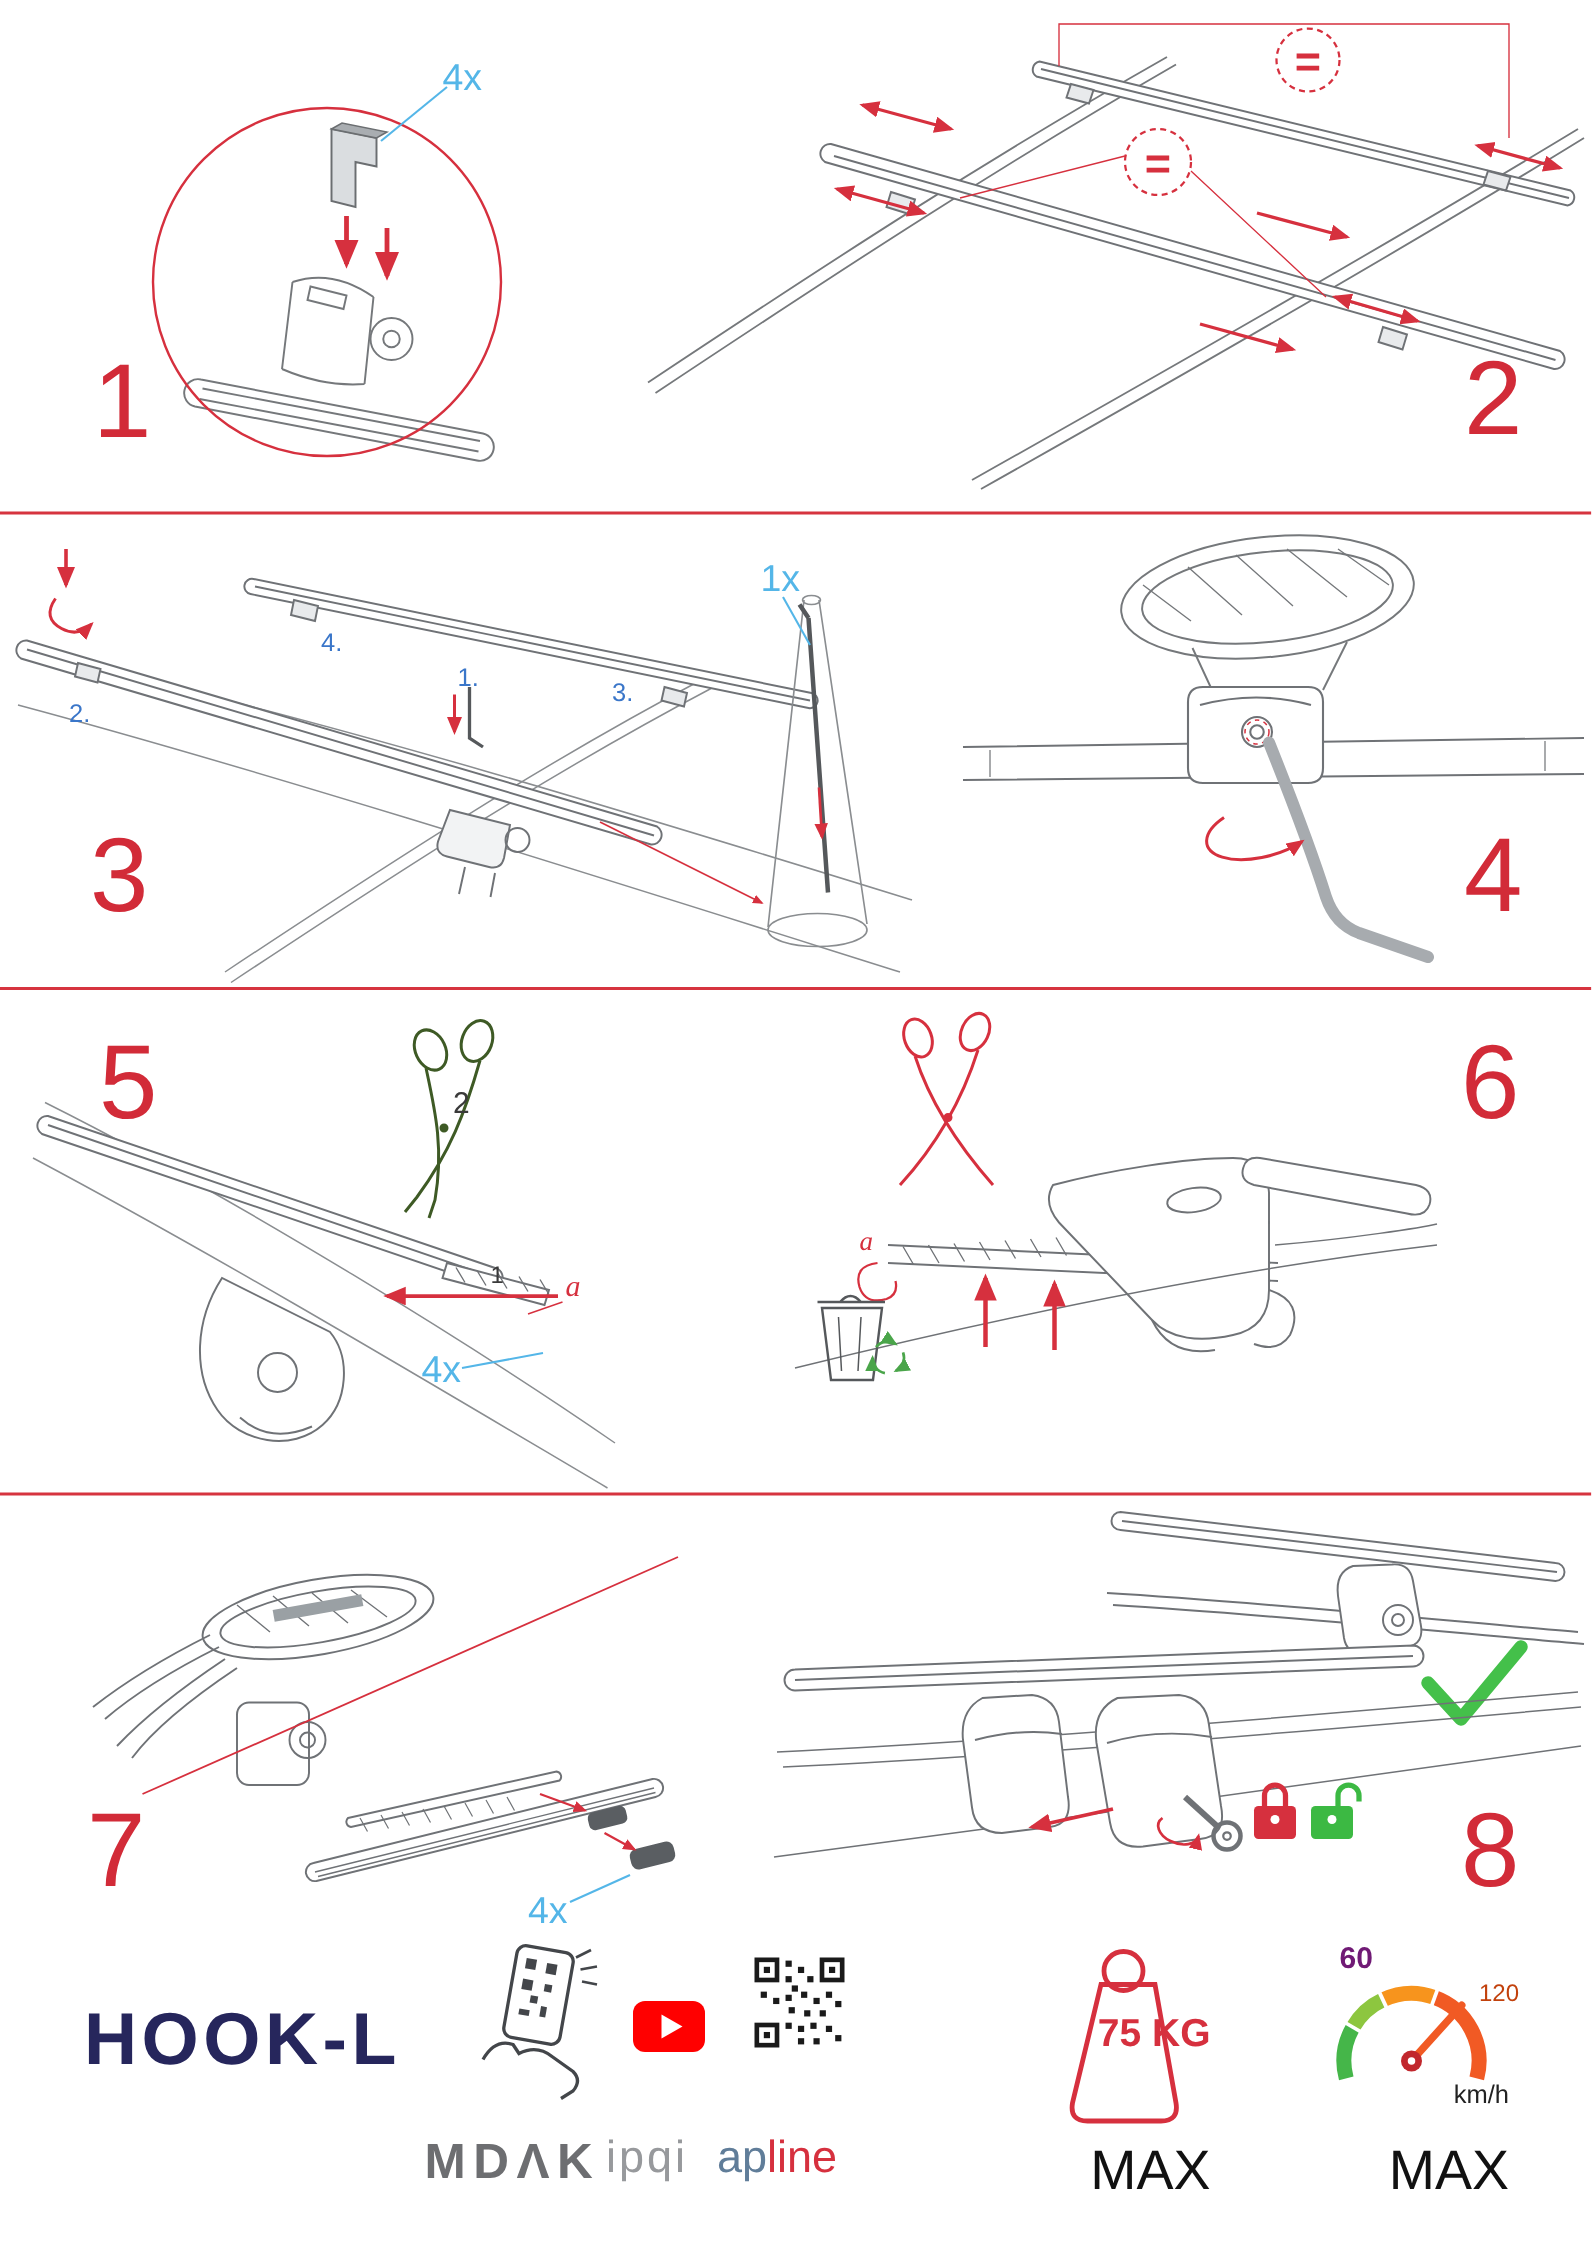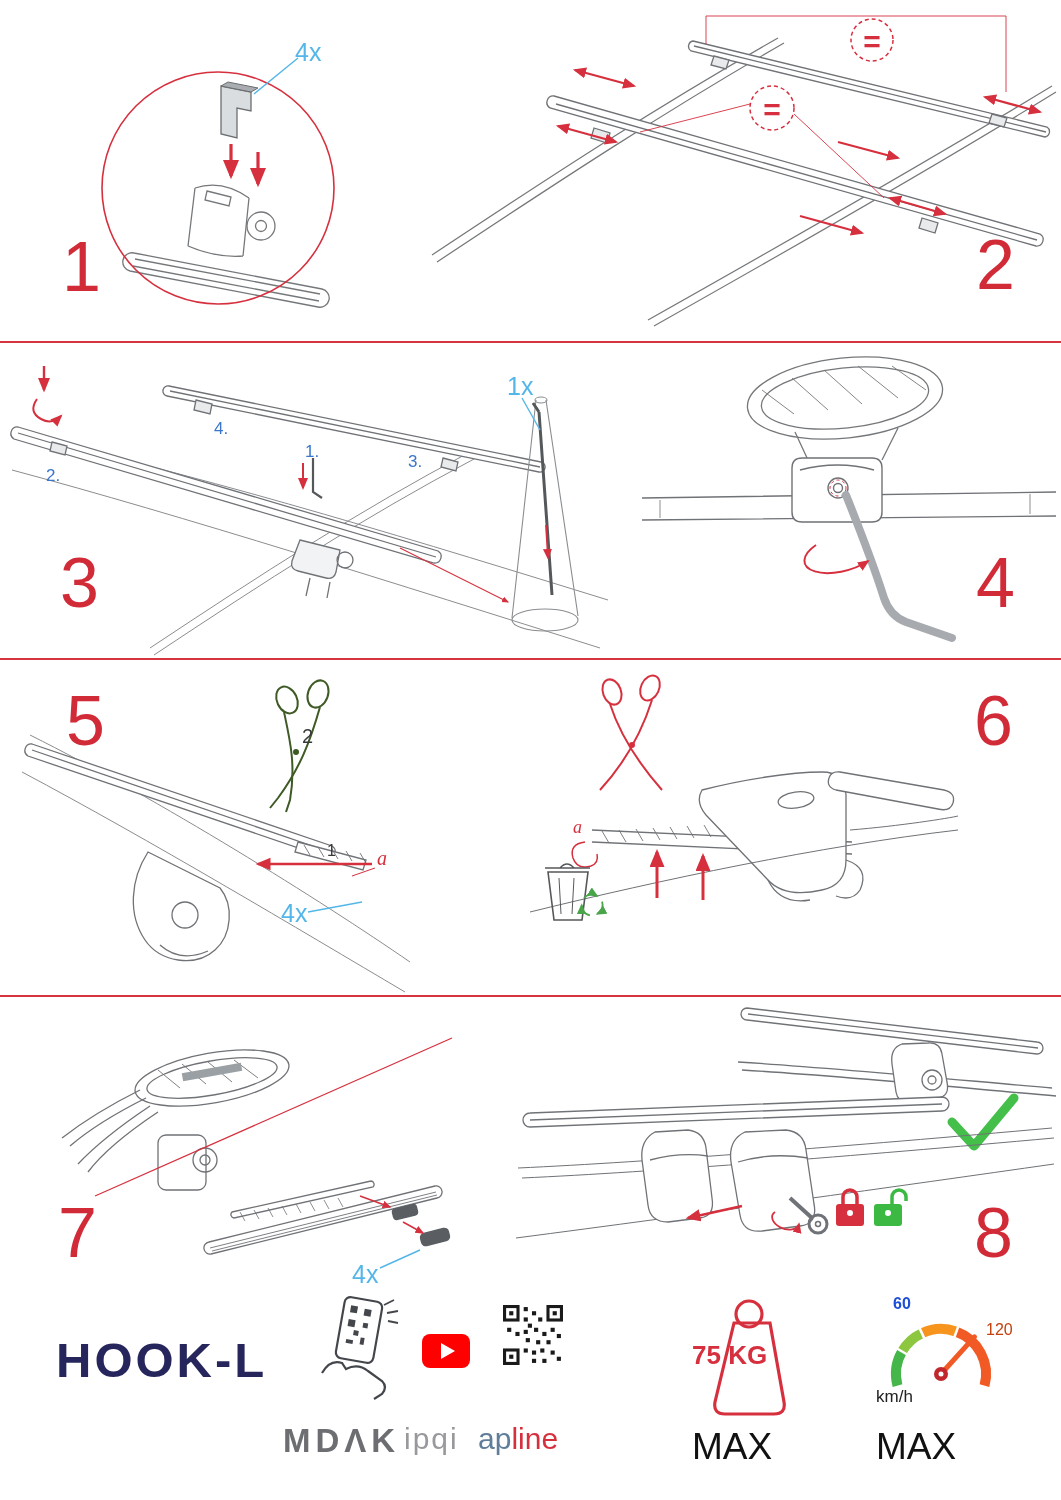--- a/index.html
+++ b/index.html
@@ -14,21 +14,21 @@
   .order{position:absolute;color:#3a76c9;font-size:17px;font-weight:500;line-height:1}
   .eq{position:absolute;color:#d6303e;font-size:30px;font-weight:700;width:42px;
       text-align:center;line-height:1}
   .dim{position:absolute;color:#d6303e;font-size:20px;font-style:italic;
        font-family:"Liberation Serif",serif;line-height:1}
   .mini{position:absolute;color:#3a3a3a;line-height:1}
   .seq{position:absolute;font-size:40px;letter-spacing:1px;line-height:1}
   .seq .done{color:#85878a}
   .seq .next{color:#2e6fd2}
   .brand-line{position:absolute;font-size:31px;font-weight:600;line-height:1}
-  .ctr{text-align:left}
+  .ctr{text-align:right}
 </style>
 </head>
 <body>
 
 <div class="page">
 
   <svg width="0" height="0" style="position:absolute">
     <defs>
       <marker id="aR" markerWidth="7" markerHeight="6" refX="5" refY="2.5" orient="auto-start-reverse" markerUnits="strokeWidth">
         <path d="M0,0 L6,2.5 L0,5 Z" fill="#d6303e"></path>
@@ -396,18 +396,18 @@
     </g>
     <g stroke="#ffffff" stroke-width="2.5">
       <line x1="32.1" y1="63" x2="20" y2="56"></line>
       <line x1="48.9" y1="47.6" x2="43" y2="34.9"></line>
       <line x1="78" y1="46.3" x2="82.8" y2="33.1"></line>
     </g>
     <line x1="65" y1="82" x2="98.5" y2="44.8" stroke="#f15a24" stroke-width="5" stroke-linecap="round"></line>
     <circle cx="65" cy="82" r="7" fill="#c1272d"></circle>
     <circle cx="65" cy="82" r="2.5" fill="#ffffff"></circle>
   </svg>
-  <div class="mini" style="left:893px;top:1296px;font-size:16px;font-weight:600;color:#1d4ed8">60</div>
+  <div class="mini" style="left:893px;top:1296px;font-size:20px;font-weight:600;color:#701a75">60</div>
   <div class="mini" style="left:986px;top:1322px;font-size:16px;font-weight:400;color:#c2410c">120</div>
   <div class="mini ctr" style="left:876px;top:1388px;width:130px;font-size:17px;color:#222">km/h</div>
   <div class="mini ctr" style="left:876px;top:1428px;width:130px;font-size:37px;font-weight:500;color:#111">MAX</div>
 
 </div>
 
 </body></html>

